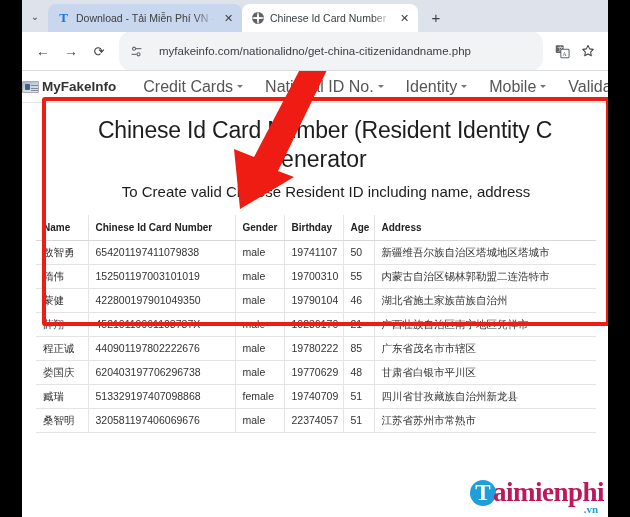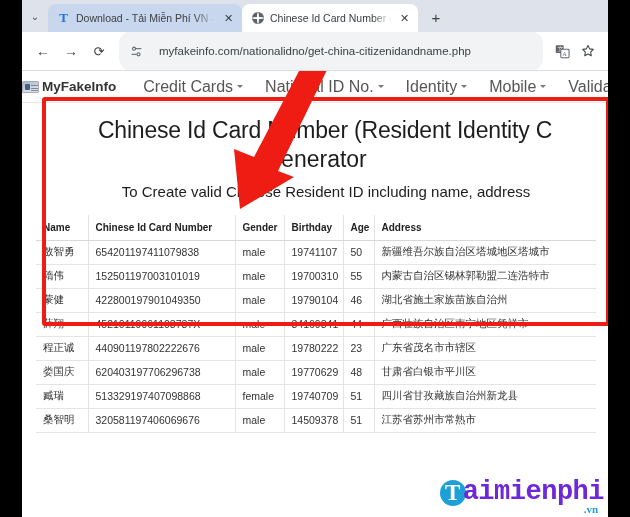--- a/index.html
+++ b/index.html
@@ -266,21 +266,21 @@
     border-bottom: 1px solid #d8d8d8;
     padding-top: 5px; padding-bottom: 5px;
   }
   td:last-child, th:last-child { border-right: none; }
   .c-name    { width: 52px; }
   .c-idno    { width: 147px; }
   .c-gender  { width: 49px; }
   .c-bday    { width: 59px; }
   .c-age     { width: 31px; }
   .c-addr    { width: auto; }
-  .cjk { font-family: Liberation Mono, monospace; }
+  .cjk { font-family: Liberation Serif, serif; }
 
   
   #redbox {
     position: absolute;
     left: 20px; top: 26px;
     width: 568px; height: 229px;
     border: 4px solid #ee1c12;
     border-radius: 3px;
     pointer-events: none;
     z-index: 30;
@@ -313,24 +313,24 @@
     border-radius: 50%;
     background: #1f9fd8;
     color: #fff;
     font-family: "Liberation Serif", serif;
     font-size: 23px;
     font-weight: bold;
     display: flex; align-items: center; justify-content: center;
     margin-right: -3px;
   }
   #wm-text {
-    font-family: Liberation Mono, monospace;
+    font-family: Liberation Serif, serif;
     font-size: 27px;
     font-weight: bold;
-    color: #6d28d9;
+    color: #be185d;
     letter-spacing: -0.5px;
   }
   #wm-sub {
     font-family: "Liberation Serif", serif;
     font-size: 11px;
     font-weight: bold;
     color: #1f9fd8;
     margin-top: -2px;
     margin-right: 6px;
   }
@@ -470,30 +470,30 @@
             <td>422800197901049350</td>
             <td>male</td>
             <td>19790104</td>
             <td>46</td>
             <td class="cjk">湖北省施土家族苗族自治州</td>
           </tr>
           <tr>
             <td class="cjk">薛翔</td>
             <td>45210119961108787X</td>
             <td>male</td>
-            <td>34169841</td>
-            <td>44</td>
+            <td>10236170</td>
+            <td>21</td>
             <td class="cjk">广西壮族自治区南宁地区凭祥市</td>
           </tr>
           <tr>
             <td class="cjk">程正诚</td>
             <td>440901197802222676</td>
             <td>male</td>
             <td>19780222</td>
-            <td>23</td>
+            <td>85</td>
             <td class="cjk">广东省茂名市市辖区</td>
           </tr>
           <tr>
             <td class="cjk">娄国庆</td>
             <td>620403197706296738</td>
             <td>male</td>
             <td>19770629</td>
             <td>48</td>
             <td class="cjk">甘肃省白银市平川区</td>
           </tr>
@@ -502,21 +502,21 @@
             <td>513329197407098868</td>
             <td>female</td>
             <td>19740709</td>
             <td>51</td>
             <td class="cjk">四川省甘孜藏族自治州新龙县</td>
           </tr>
           <tr>
             <td class="cjk">桑智明</td>
             <td>320581197406069676</td>
             <td>male</td>
-            <td>14509378</td>
+            <td>22374057</td>
             <td>51</td>
             <td class="cjk">江苏省苏州市常熟市</td>
           </tr>
         </tbody>
       </table>
     </div>
 
     <div id="redbox"></div>
 
     <svg id="arrow" viewBox="0 0 130 180">

